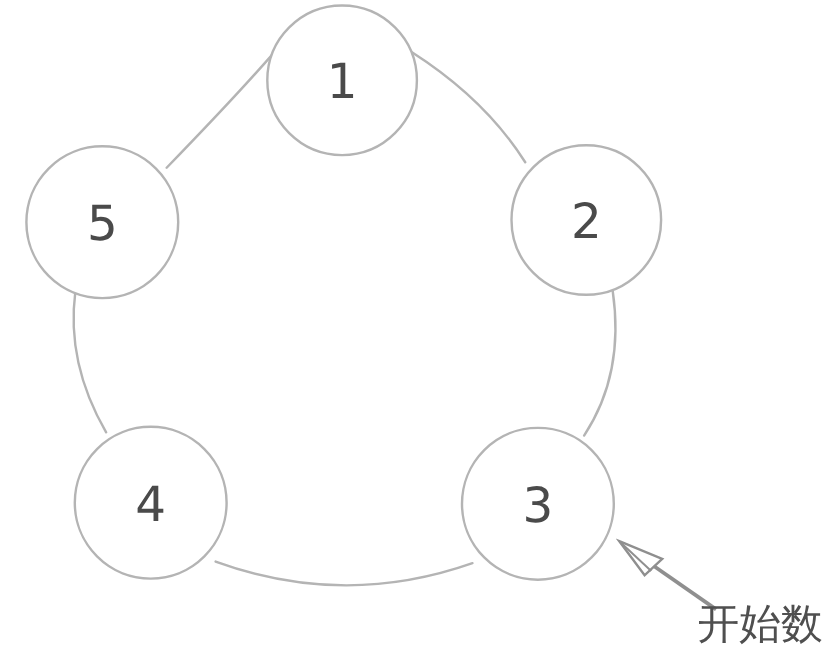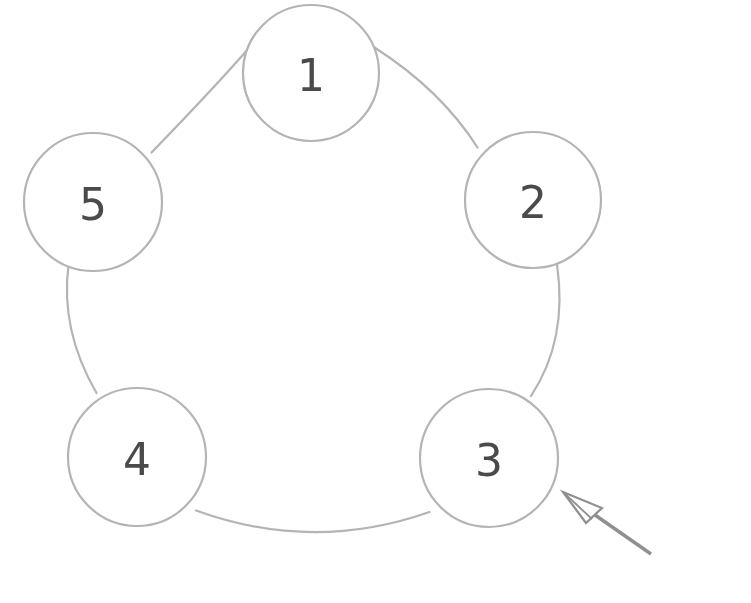--- a/index.html
+++ b/index.html
@@ -107,14 +107,15 @@
     </g>
 
     <g>
       <line class="pointer-shaft" x1="651" y1="554" x2="595" y2="515"></line>
       <polygon class="pointer-head" points="563,492 602,508 586,523"></polygon>
       <line class="pointer-shaft" style="stroke-width:1.8" x1="564" y1="493" x2="592" y2="519"></line>
     </g>
 
   </svg>
 
+  <div class="annotation-text">开始数</div>
 
 </div>
 
 </body></html>

